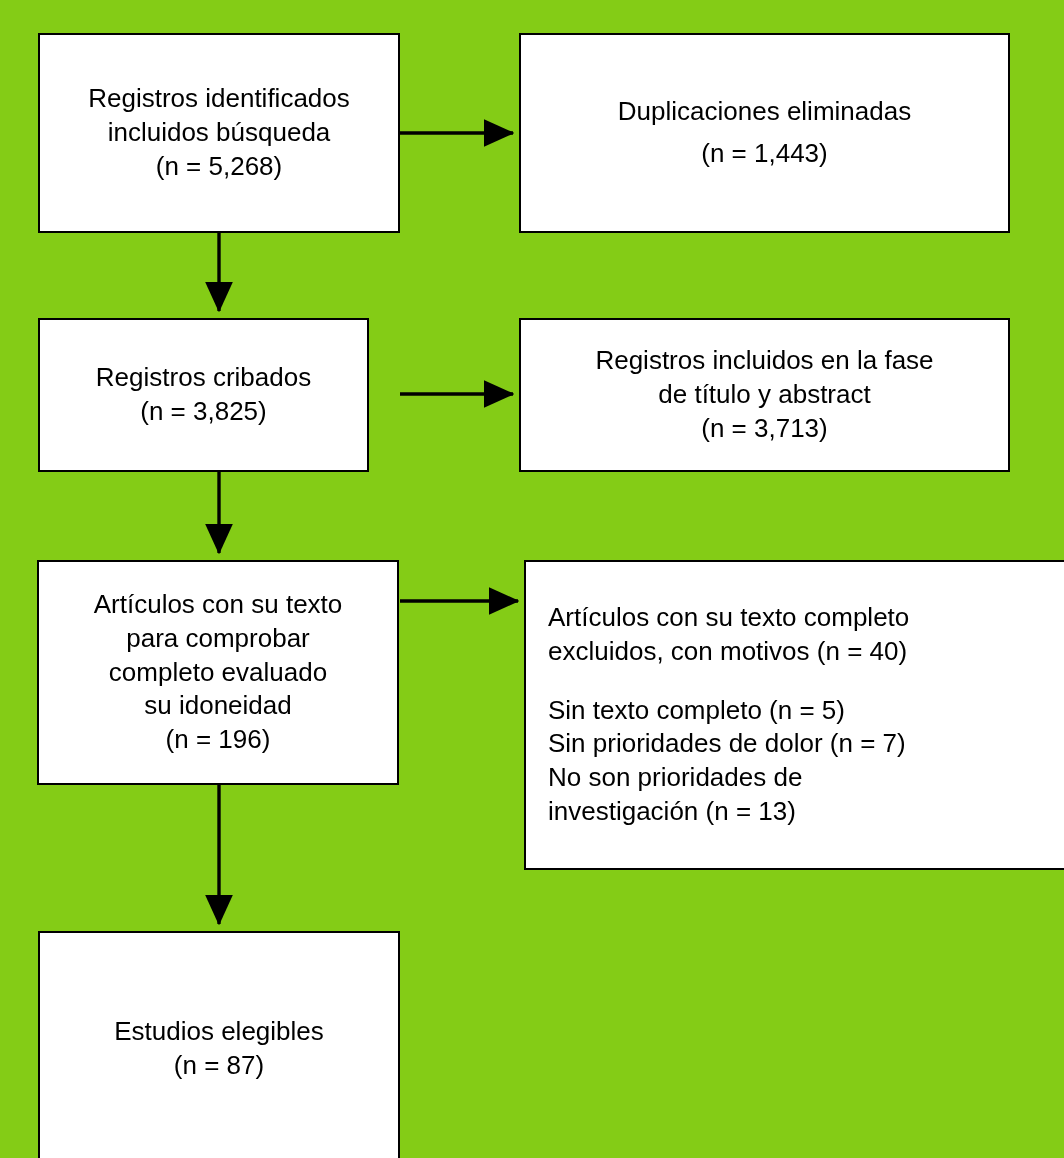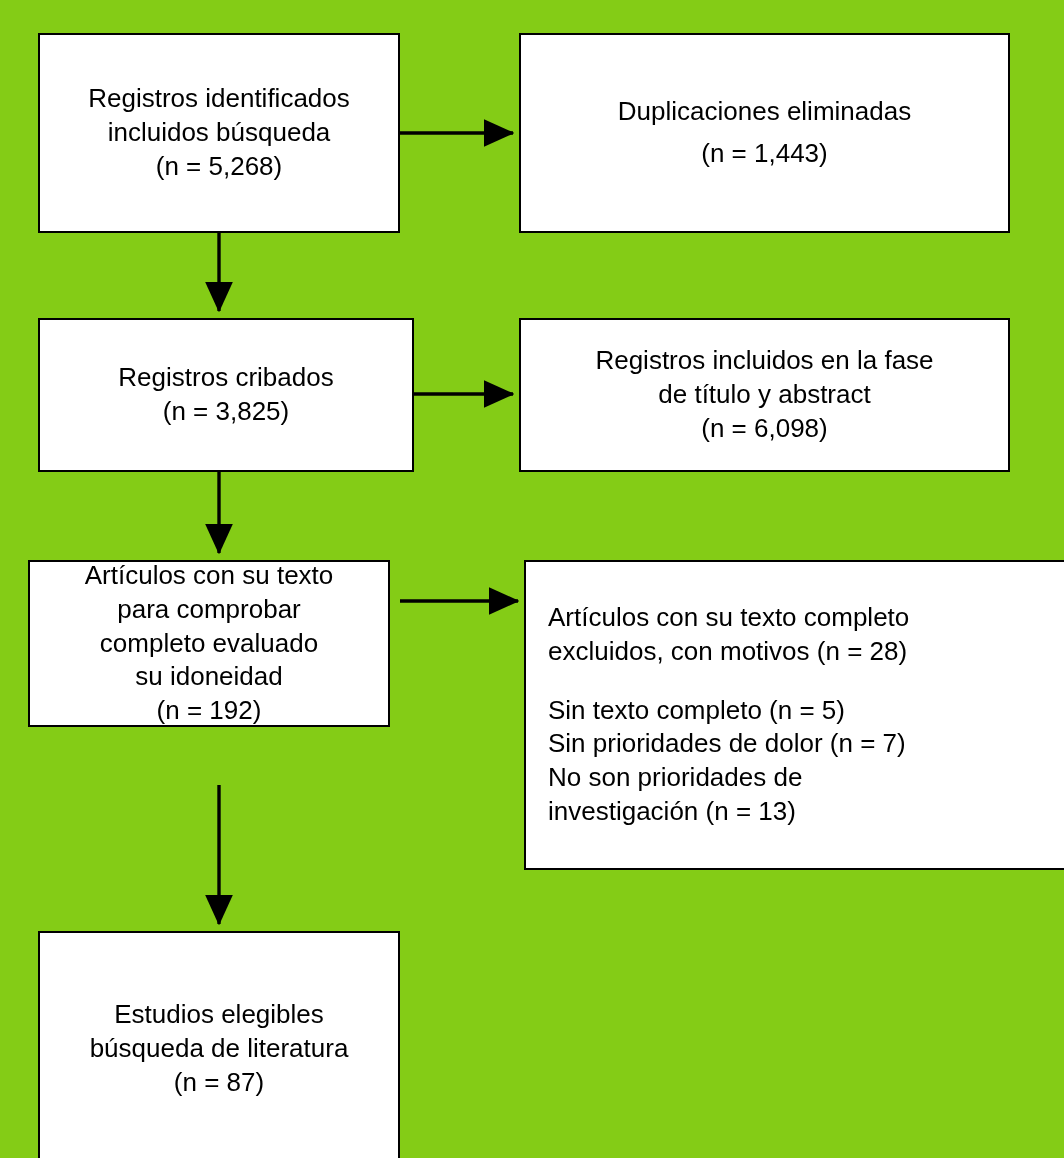--- a/index.html
+++ b/index.html
@@ -52,23 +52,23 @@
     left: 0;
     top: 0;
     width: 1064px;
     height: 1158px;
     pointer-events: none;
   }
 
   
   #box-identified   { left: 38px;  top: 33px;  width: 362px; height: 200px; }
   #box-duplicates   { left: 519px; top: 33px;  width: 491px; height: 200px; gap: 8px; }
-  #box-screened     { left: 38px;  top: 318px; width: 376px; height: 154px; }
+  #box-screened     { left: 38px;  top: 318px; width: 331px; height: 154px; }
   #box-excluded-ta  { left: 519px; top: 318px; width: 491px; height: 154px; }
-  #box-fulltext     { left: 28px;  top: 560px; width: 362px; height: 167px; }
+  #box-fulltext     { left: 37px;  top: 560px; width: 362px; height: 225px; }
   #box-excluded-fr  { left: 524px; top: 560px; width: 547px; height: 310px; }
   #box-included     { left: 38px;  top: 931px; width: 362px; height: 236px; }
 </style>
 </head>
 <body>
 
 <div id="flow-root">
 
   <svg class="connectors" viewBox="0 0 1064 1158">
     <defs>
@@ -105,40 +105,39 @@
   </div>
 
   <div class="flow-box center" id="box-screened">
     <span class="box-line">Registros cribados</span>
     <span class="box-line">(n = 3,825)</span>
   </div>
 
   <div class="flow-box center" id="box-excluded-ta">
     <span class="box-line">Registros incluidos en la fase</span>
     <span class="box-line">de título y abstract</span>
-    <span class="box-line">(n = 6,098)</span>
+    <span class="box-line">(n = 3,713)</span>
   </div>
 
   <div class="flow-box center" id="box-fulltext">
     <span class="box-line">Artículos con su texto</span>
     <span class="box-line">para comprobar</span>
     <span class="box-line">completo evaluado</span>
     <span class="box-line">su idoneidad</span>
-    <span class="box-line">(n = 192)</span>
+    <span class="box-line">(n = 196)</span>
   </div>
 
   <div class="flow-box left" id="box-excluded-fr">
     <span class="box-line">Artículos con su texto completo</span>
-    <span class="box-line">excluidos, con motivos (n = 28)</span>
+    <span class="box-line">excluidos, con motivos (n = 40)</span>
     <span class="box-line spacer"></span>
     <span class="box-line">Sin texto completo (n = 5)</span>
     <span class="box-line">Sin prioridades de dolor (n = 7)</span>
     <span class="box-line">No son prioridades de</span>
     <span class="box-line">investigación (n = 13)</span>
   </div>
 
   <div class="flow-box center" id="box-included">
     <span class="box-line">Estudios elegibles</span>
-    <span class="box-line">búsqueda de literatura</span>
     <span class="box-line">(n = 87)</span>
   </div>
 
 </div>
 
 </body></html>

